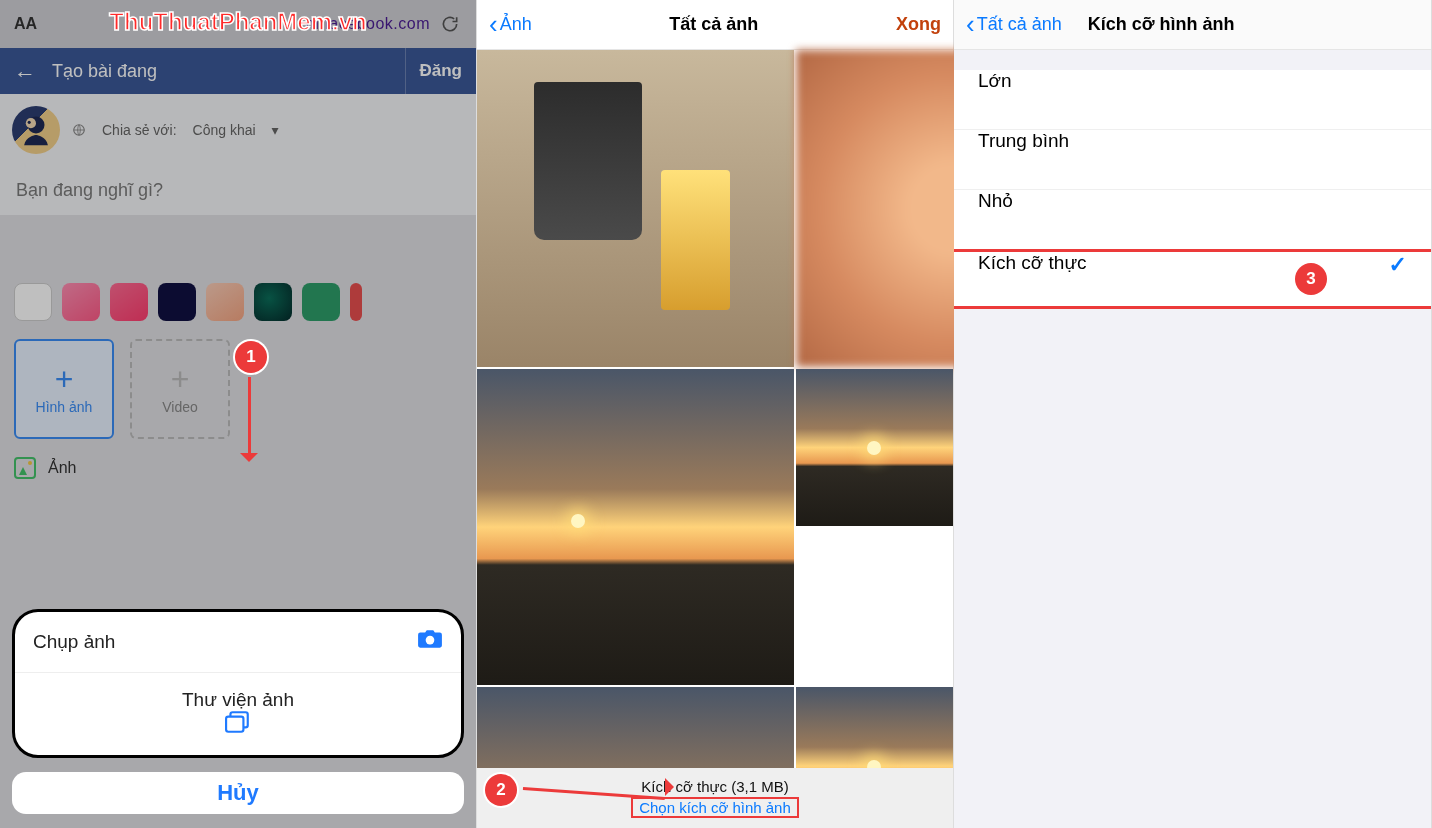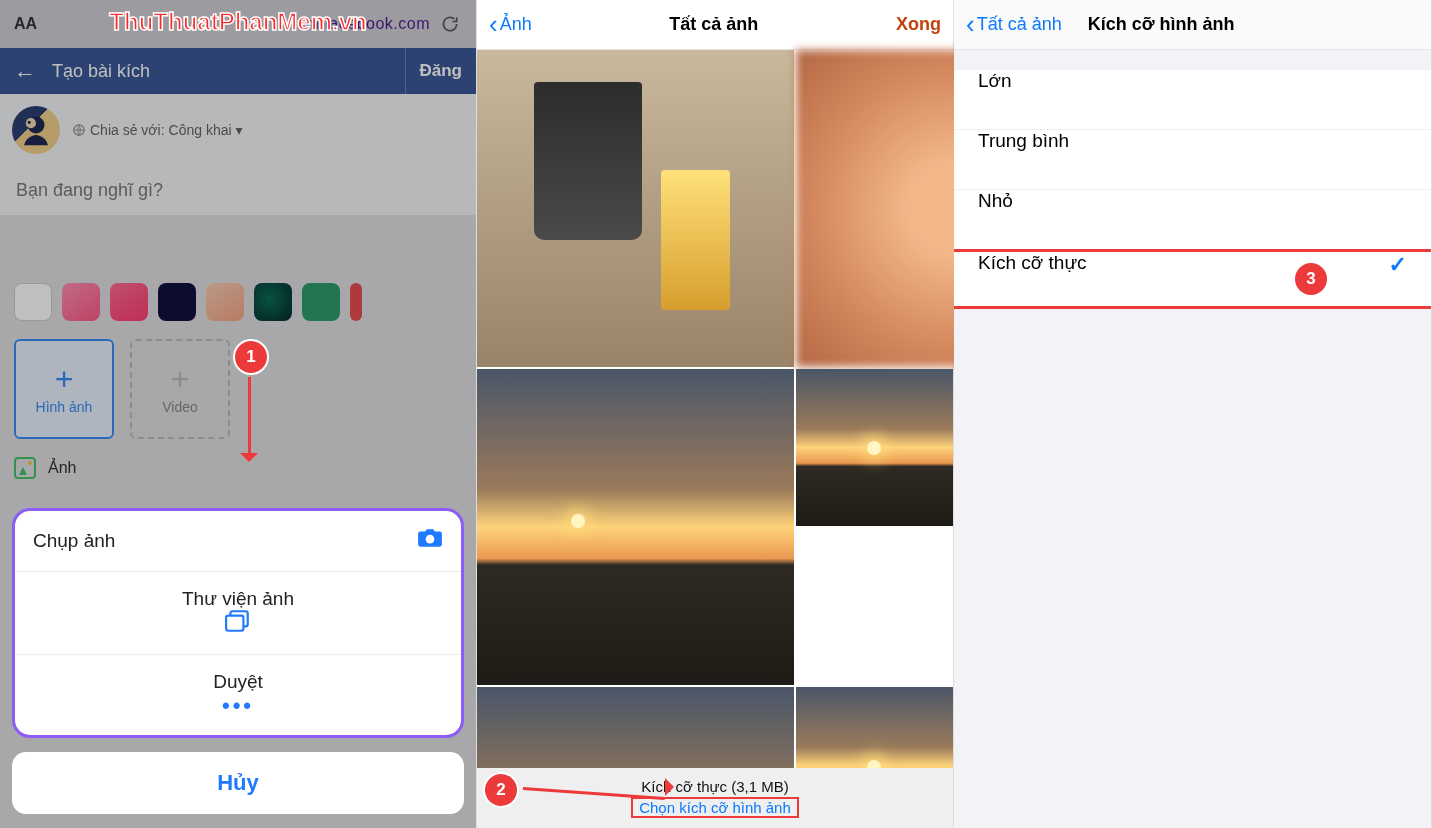--- a/index.html
+++ b/index.html
@@ -20,21 +20,21 @@
   .fb-header { background:#3b5998; color:#fff; display:flex; align-items:center; padding:0 14px; height:46px; }
   .fb-back { font-size:22px; margin-right:16px; }
   .fb-title { font-size:18px; flex:1; }
   .fb-post { font-size:17px; font-weight:600; padding-left:14px; border-left:1px solid rgba(255,255,255,.25); height:46px; display:flex; align-items:center; }
 
   .dim-overlay { position:absolute; top:0; left:0; right:0; bottom:0; background:rgba(0,0,0,.25); pointer-events:none; z-index:5; }
 
   .composer { background:#f5f6f8; padding:12px; display:flex; align-items:center; gap:12px; }
   .avatar { width:48px; height:48px; border-radius:50%; background:linear-gradient(135deg,#2c3e72 40%,#f3d08b 40%); display:flex; align-items:center; justify-content:center; }
   .avatar svg { width:34px; height:34px; }
-  .share-label { font-size:14px; color:#666; display:flex; align-items:center; gap:4px; }
+  .share-label { font-size:14px; color:#666; display:flex; align-items:center; gap:16px; }
   .placeholder { padding:14px 16px; color:#7a7a7a; font-size:18px; background:#f5f6f8; }
 
   .bg-row { display:flex; gap:10px; padding:8px 14px; align-items:center; }
   .bg-swatch { width:38px; height:38px; border-radius:8px; }
   .bg-white { background:#fff; border:1px solid #ccc; }
   .bg-pink1 { background:linear-gradient(145deg,#ff8fb3,#ff5a87);} 
   .bg-pink2 { background:linear-gradient(145deg,#ff6b93,#ff3d6f);} 
   .bg-dark { background:#111142;} 
   .bg-peach { background:linear-gradient(145deg,#f9cdb8,#f5a582);} 
   .bg-space { background:radial-gradient(circle at 40% 40%,#0b6e5a,#042b2b);} 
@@ -52,26 +52,26 @@
   .arrow1 { position:absolute; left:244px; top:48px; width:10px; height:92px; z-index:30;}
   .arrow1::before{content:"";position:absolute;left:4px;top:0;width:3px;height:78px;background:#ec3a3a;}
   .arrow1::after{content:"";position:absolute;left:-4px;top:76px;border:9px solid transparent;border-top-color:#ec3a3a;}
 
   .anh-row { display:flex; align-items:center; gap:12px; padding:8px 14px; color:#333; }
   .anh-ico { width:22px; height:22px; border:2px solid #45c36b; border-radius:4px; position:relative; }
   .anh-ico::after{content:"";position:absolute;left:3px;bottom:2px;width:8px;height:8px;background:#45c36b;clip-path:polygon(0 100%,50% 0,100% 100%);}
   .anh-ico::before{content:"";position:absolute;right:2px;top:2px;width:4px;height:4px;border-radius:50%;background:#f5c842;}
 
   .action-sheet { position:absolute; left:12px; right:12px; bottom:14px; z-index:20; }
-  .sheet-group { background:#fff; border-radius:18px; overflow:hidden; border:3px solid #8b5cf6;margin-top:16px; }
+  .sheet-group { background:#fff; border-radius:26px; overflow:hidden; border:3px solid #000000;margin-top:16px; }
   .sheet-item { display:flex; align-items:center; justify-content:space-between; padding:16px 18px; font-size:19px; color:#222; }
   .sheet-item + .sheet-item { border-top:1px solid #eee;flex-direction:column; }
   .sheet-icon { color:#1f7aff; font-size:22px; }
   .dots { letter-spacing:3px; font-weight:900; }
-  .cancel-btn { margin-top:14px; background:#fff; border-radius:14px; text-align:center; padding:18px; font-size:22px; color:#1f7aff; font-weight:600; }
+  .cancel-btn { margin-top:14px; background:#fff; border-radius:14px; text-align:center; padding:8px; font-size:22px; color:#1f7aff; font-weight:600; }
 
   
   .nav2 { height:50px; display:flex; align-items:center; justify-content:space-between; padding:0 12px; border-bottom:1px solid #e5e5e5; }
   .nav-back { color:#0a7aff; font-size:18px; display:flex; align-items:center; gap:2px; }
   .nav-back .chev{font-size:26px;}
   .nav-title { font-size:18px; font-weight:700; }
   .nav-done { color:#c2410c; font-size:18px; font-weight:600; }
 
   .grid { display:grid; grid-template-columns:repeat(3,1fr); gap:2px; background:#fff; }
   .thumb { aspect-ratio:1/1; position:relative; }
@@ -119,21 +119,21 @@
     <span class="reload">
       <svg viewBox="0 0 24 24" width="20" height="20" fill="none" stroke="#555" stroke-width="2">
           <path d="M20 12a8 8 0 1 1-3-6.2"></path>
           <path d="M20 4v5h-5"></path>
         </svg>
     </span>
   </div>
 
   <div class="fb-header">
     <span class="fb-back">←</span>
-    <span class="fb-title">Tạo bài kích</span>
+    <span class="fb-title">Tạo bài đang</span>
     <span class="fb-post">Đăng</span>
   </div>
 
   <div class="composer">
     <div class="avatar">
       <svg viewBox="0 0 40 40">
           <circle cx="20" cy="14" r="10" fill="#1f2a54"></circle>
           <circle cx="14" cy="12" r="6" fill="#f5dbb5"></circle>
           <circle cx="12" cy="11" r="1.8" fill="#1f2a54"></circle>
           <path d="M6 38c2-10 12-12 14-12s12 2 14 12" fill="#1f2a54"></path>
@@ -195,24 +195,20 @@
       </div>
       <div class="sheet-item">
         <span>Thư viện ảnh</span>
         <span class="sheet-icon">
           <svg width="26" height="22" viewBox="0 0 24 20" fill="none" stroke="#1f7aff" stroke-width="2">
               <rect x="5" y="1" width="16" height="14" rx="2"></rect>
               <rect x="1" y="5" width="16" height="14" rx="2" fill="#fff"></rect>
             </svg>
         </span>
       </div>
-      <div class="sheet-item">
-        <span>Duyệt</span>
-        <span class="sheet-icon dots">•••</span>
-      </div>
     </div>
     <div class="cancel-btn">Hủy</div>
   </div>
 </div>
 
 <div class="panel panel2">
   <div class="nav2">
     <span class="nav-back">
         <span class="chev">‹</span>
         <span>Ảnh</span>

